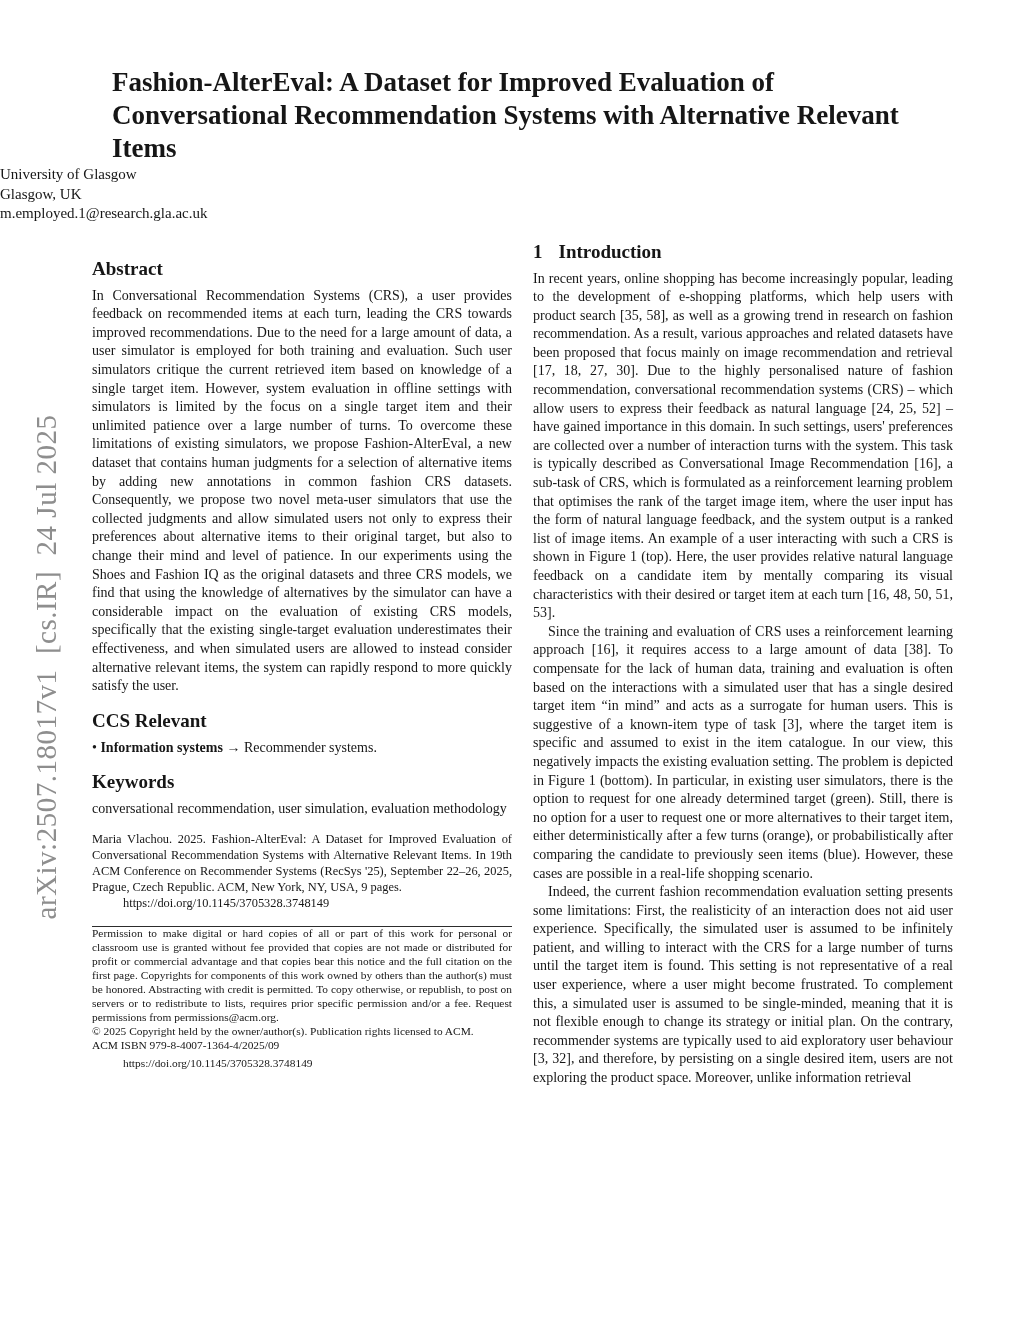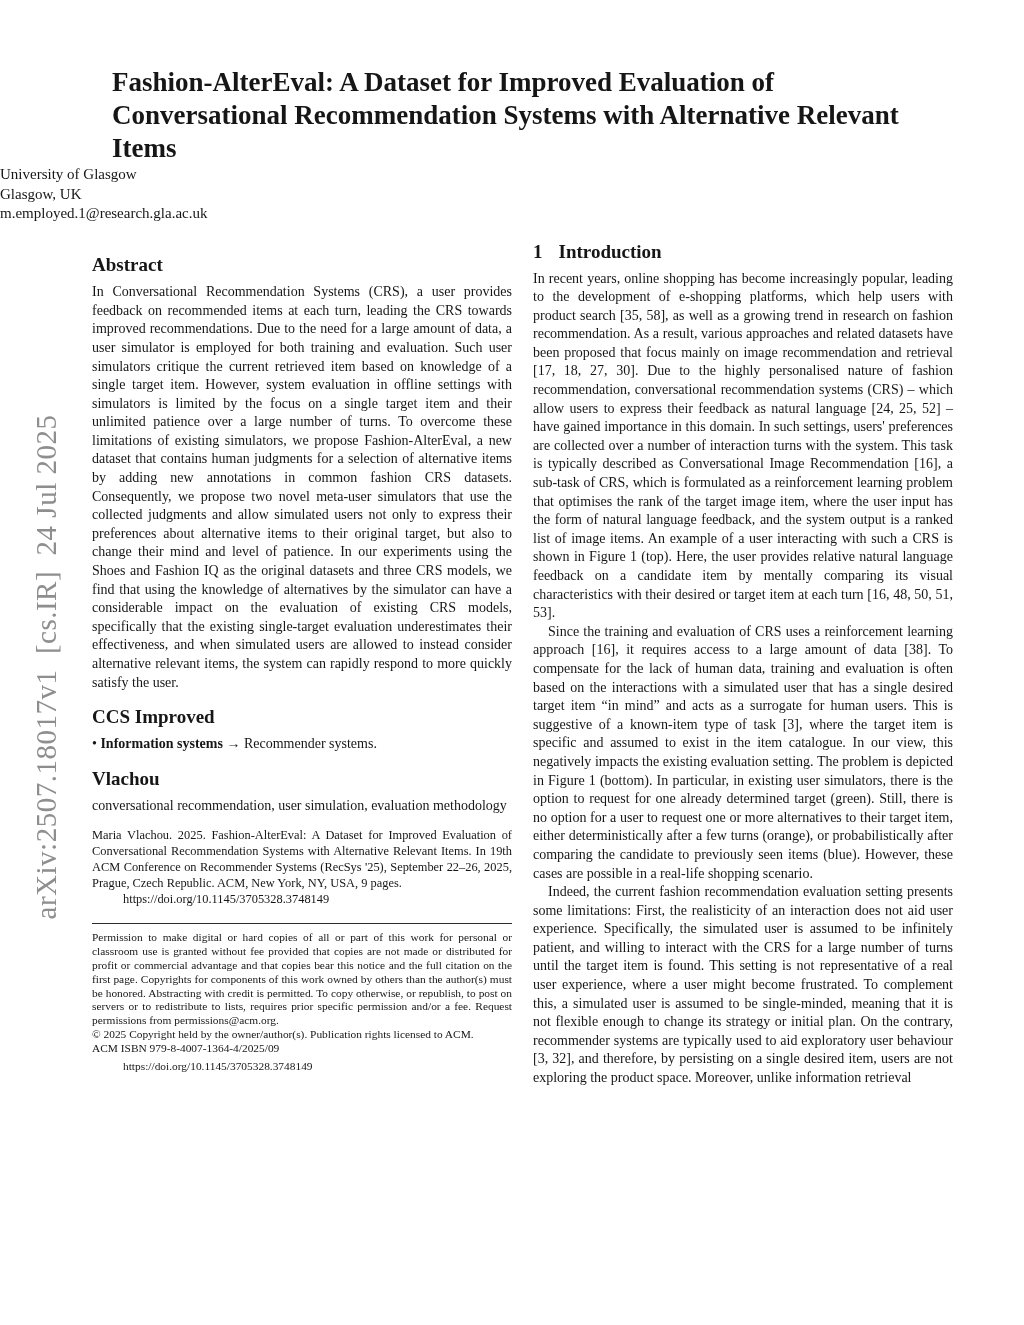--- a/index.html
+++ b/index.html
@@ -73,21 +73,20 @@
   .acm-ref { margin-top: 13px; font-size: 12.4px; line-height: 15.9px; }
   .acm-ref-heading { font-weight: bold; }
   .acm-ref-body { margin: 0; text-align: justify; }
 
   
   .footnote {
     margin-top: 15px;
     font-size: 11.4px;
     line-height: 13.9px;
     border-top: 1px solid #2c2c2c;
-    padding-top: 7px;
   }
   .footnote-permission { margin: 0; text-align: justify; }
   .fn-venue { font-style: italic; }
   .fn-doi { margin-top: 4px; }
 
   .link-text { color: inherit; text-decoration: none; margin-left: 31px; }
 </style>
 </head>
 <body>
 
@@ -99,24 +98,24 @@
   <div class="affil-line">Glasgow, UK</div>
   <div class="affil-line">m.employed.1@research.gla.ac.uk</div>
 </header>
 
 <div class="columns">
 
   <div class="col">
     <h2 class="head">Abstract</h2>
     <p class="body-text"><span>In Conversational Recommendation Systems (CRS), a user provides feedback on recommended items at each turn, leading the CRS towards improved recommendations. Due to the need for a large amount of data, a user simulator is employed for both training and evaluation. Such user simulators critique the current retrieved item based on knowledge of a single </span><span class="rt-italic">target</span><span> item. However, system evaluation in offline settings with simulators is limited by the focus on a single target item and their unlimited patience over a large number of turns. To overcome these limitations of existing simulators, we propose </span><span class="rt-italic">Fashion-AlterEval</span><span>, a new dataset that contains human judgments for a selection of alternative items by adding new annotations in common fashion CRS datasets. Consequently, we propose two novel meta-user simulators that use the collected judgments and allow simulated users not only to express their preferences about alternative items to their original target, but also to change their mind and level of patience. In our experiments using the Shoes and Fashion IQ as the original datasets and three CRS models, we find that using the knowledge of alternatives by the simulator can have a considerable impact on the evaluation of existing CRS models, specifically that the existing single-target evaluation underestimates their effectiveness, and when simulated users are allowed to instead consider alternative relevant items, the system can rapidly respond to more quickly satisfy the user.</span></p>
 
-    <h2 class="head spaced">CCS Improved</h2>
+    <h2 class="head spaced">CCS Relevant</h2>
     <p class="body-text"><span>• </span><span class="rt-bold">Information systems</span><span> → </span><span class="rt-italic">Recommender systems.</span></p>
 
-    <h2 class="head spaced">Vlachou</h2>
+    <h2 class="head spaced">Keywords</h2>
     <p class="body-text">conversational recommendation, user simulation, evaluation methodology</p>
 
     <div class="acm-ref">
       <p class="acm-ref-body"><span>Maria Vlachou. 2025. Fashion-AlterEval: A Dataset for Improved Evaluation of Conversational Recommendation Systems with Alternative Relevant Items. In </span><span class="rt-italic">19th ACM Conference on Recommender Systems (RecSys '25), September 22–26, 2025, Prague, Czech Republic.</span><span> ACM, New York, NY, USA, 9 pages.</span></p>
       <div class="link-text">https://doi.org/10.1145/3705328.3748149</div>
     </div>
 
     <div class="footnote">
       <p class="footnote-permission">Permission to make digital or hard copies of all or part of this work for personal or classroom use is granted without fee provided that copies are not made or distributed for profit or commercial advantage and that copies bear this notice and the full citation on the first page. Copyrights for components of this work owned by others than the author(s) must be honored. Abstracting with credit is permitted. To copy otherwise, or republish, to post on servers or to redistribute to lists, requires prior specific permission and/or a fee. Request permissions from permissions@acm.org.</p>
       <div>© 2025 Copyright held by the owner/author(s). Publication rights licensed to ACM.</div>

